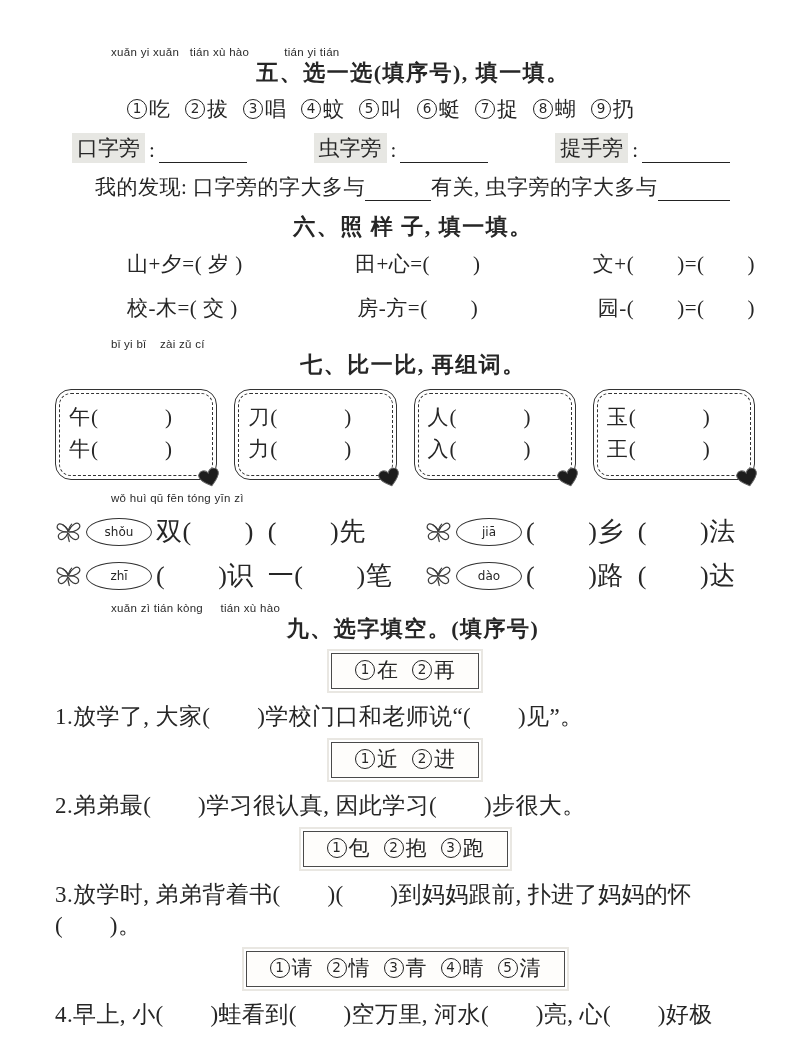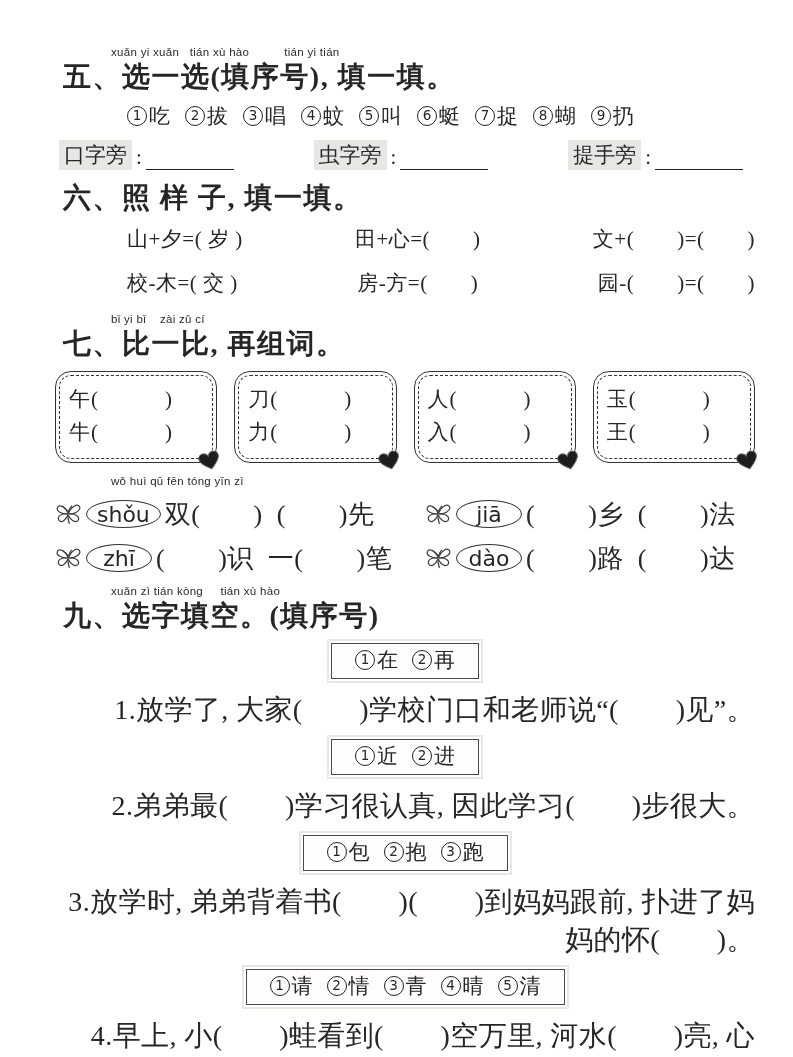--- a/index.html
+++ b/index.html
@@ -9,63 +9,63 @@
     font-family:"Liberation Serif", serif;
     color:#262626; position:relative;
     padding:46px 38px 10px 55px;
   }
   .pinyin {
     font-family:Liberation Sans, sans-serif;
     font-size:11.5px; color:#2a2a2a; white-space:pre;
     padding-left:56px; line-height:1.15; letter-spacing:0.3px;
   }
   .title {
-    font-size:28px; font-weight:bold; letter-spacing:1.5px;
-    margin:0 0 5px 8px; line-height:1.25;
+    font-size:22px; font-weight:bold; letter-spacing:1.5px;
+    margin:0 0 5px 16px; line-height:1.25;text-align:center;
   }
   .opt { display:inline-flex; align-items:center; gap:2px; font-size:21px; }
   .circ {
     width:20px; height:20px; border:1.5px solid #222; border-radius:50%;
     display:inline-flex; align-items:center; justify-content:center;
     font-size:13.5px; line-height:1; font-family:"DejaVu Sans", sans-serif;
     flex:none;
   }
   .optrow5 { display:flex; gap:15px; padding-left:72px; margin:8px 0 10px; }
-  .radrow { display:flex; justify-content:space-between; padding-right:8px; margin:6px 4px 10px; align-items:flex-end;font-family:Liberation Serif, serif; }
+  .radrow { display:flex; justify-content:space-between; padding-right:8px; margin:6px 17px 10px; align-items:flex-end;font-family:Liberation Serif, serif; }
   .rad { font-size:21px; display:inline-flex; align-items:flex-end; gap:4px; }
   .hl { background:#e7e7e3; padding:1px 5px; }
   .blank { display:inline-block; border-bottom:1.6px solid #222; height:1.1em; vertical-align:bottom; }
   .b85 { width:88px; } .b65 { width:66px; } .b72 { width:72px; } .b130 { width:132px; }
   .disc { font-size:21px; letter-spacing:0.5px; }
   .disc .line1 { padding-left:40px; margin:6px 0 12px; }
   .disc .line2 { margin:0 0 14px; }
   .eqrow { display:flex; justify-content:space-between; padding-left:72px; font-size:21px; margin:10px 0 16px; letter-spacing:0.5px;gap:36px; }
   .boxrow { display:flex; gap:17px; margin:10px 0 12px; }
   .wbox { flex:1; border:1.6px solid #333; border-radius:16px; padding:3px; position:relative; background:#fff; }
   .wboxin { border:1.6px dashed #333; border-radius:12px; padding:7px 9px 9px; }
   .wrow { font-size:21px; line-height:1.55; letter-spacing:1px; white-space:pre; }
   .heart { position:absolute; right:-5px; bottom:-9px; transform:rotate(-16deg); }
   .srow { display:flex; align-items:center; margin:9px 0; }
   .sgroup { display:flex; align-items:center; gap:4px; }
   .sg-left { width:370px; flex:none; }
   .oval {
     display:inline-flex; justify-content:center; align-items:center;
     min-width:66px; padding:0 10px; height:28px;
     border:1.6px solid #333; border-radius:50%;
-    font-family:"DejaVu Sans", sans-serif; font-size:22px; flex:none;
+    font-family:"DejaVu Sans", sans-serif; font-size:12px; flex:none;
   }
   .stext { font-size:26px; white-space:pre; letter-spacing:0.5px; }
   .plaquewrap { text-align:center; margin:10px 0 6px; }
   .plaque {
     display:inline-block; border:1.6px solid #4a4a4a; background:#fefdfb;
     outline:2px solid #e9e7e2; outline-offset:2px;
     padding:2px 16px 4px; white-space:nowrap;
   }
   .plaque .opt { margin:0 7px; }
-  .sentence { font-size:28px; margin:12px 0 10px; letter-spacing:0.4px;text-align:right; }
+  .sentence { font-size:23px; margin:12px 0 10px; letter-spacing:0.4px; }
   .sec { margin-bottom:2px; }
   .bfly { flex:none; }
 </style>
 </head>
 <body>
 
 <div class="sec">
   <div class="pinyin">xuǎn yi xuǎn   tián xù hào          tián yi tián</div>
   <div class="title">五、选一选(填序号), 填一填。</div>
   <div class="optrow5">
@@ -117,20 +117,23 @@
       <span>:</span>
       <span class="blank b85"></span>
     </span>
     <span class="rad">
       <span class="hl">提手旁</span>
       <span>:</span>
       <span class="blank b85"></span>
     </span>
   </div>
   <div class="disc">
+    <div class="line1">
+      <span>我的发现: 口字旁的字大多与</span><span class="blank b65"></span><span>有关, 虫字旁的字大多与</span><span class="blank b72"></span>
+    </div>
   </div>
 </div>
 
 <div class="sec">
   <div class="title">六、照 样 子, 填一填。</div>
   <div class="eqrow">
     <span>山+夕=( 岁 )</span>
     <span>田+心=(　　)</span>
     <span>文+(　　)=(　　)</span>
   </div>

